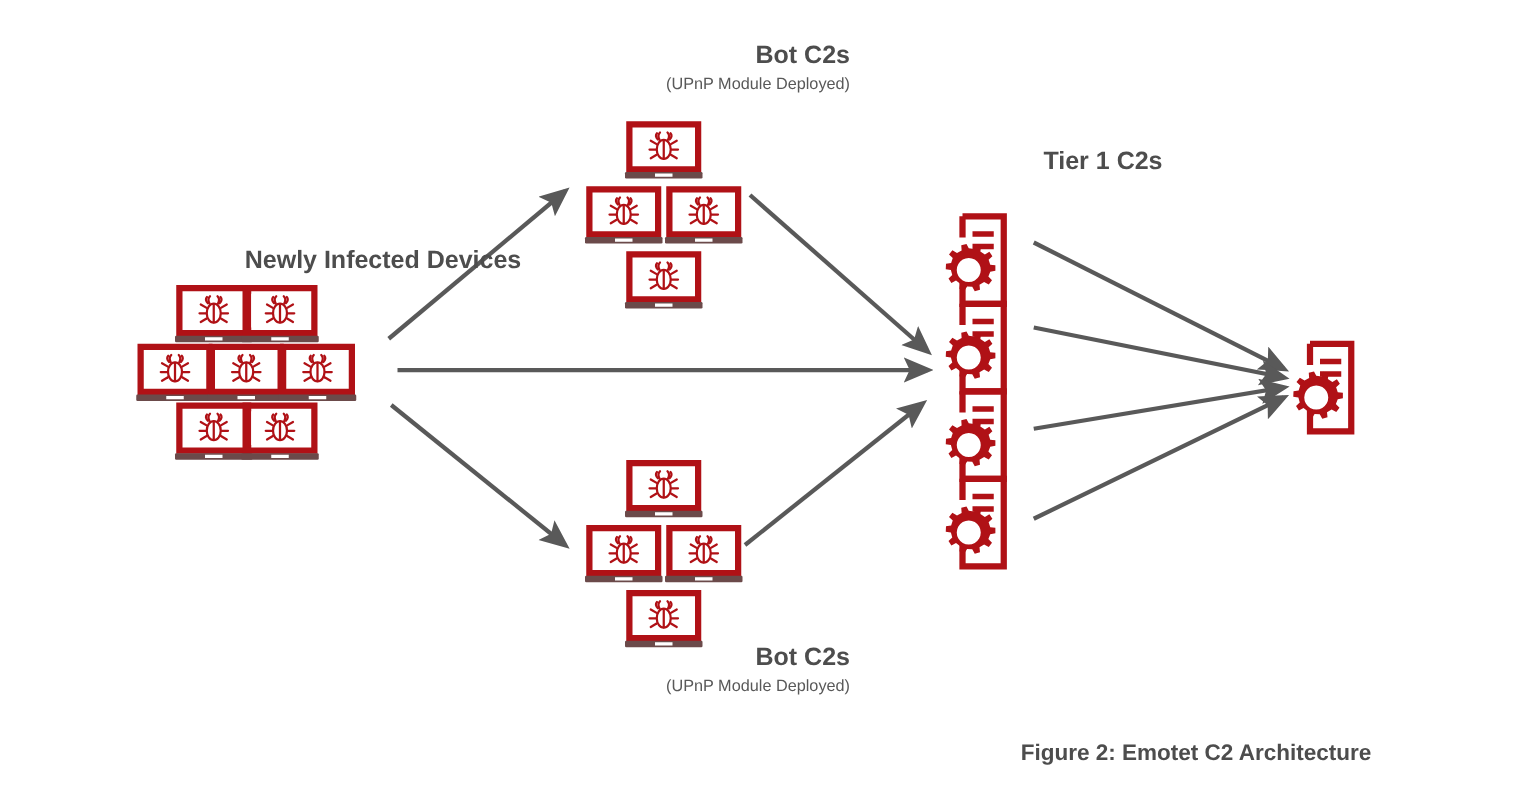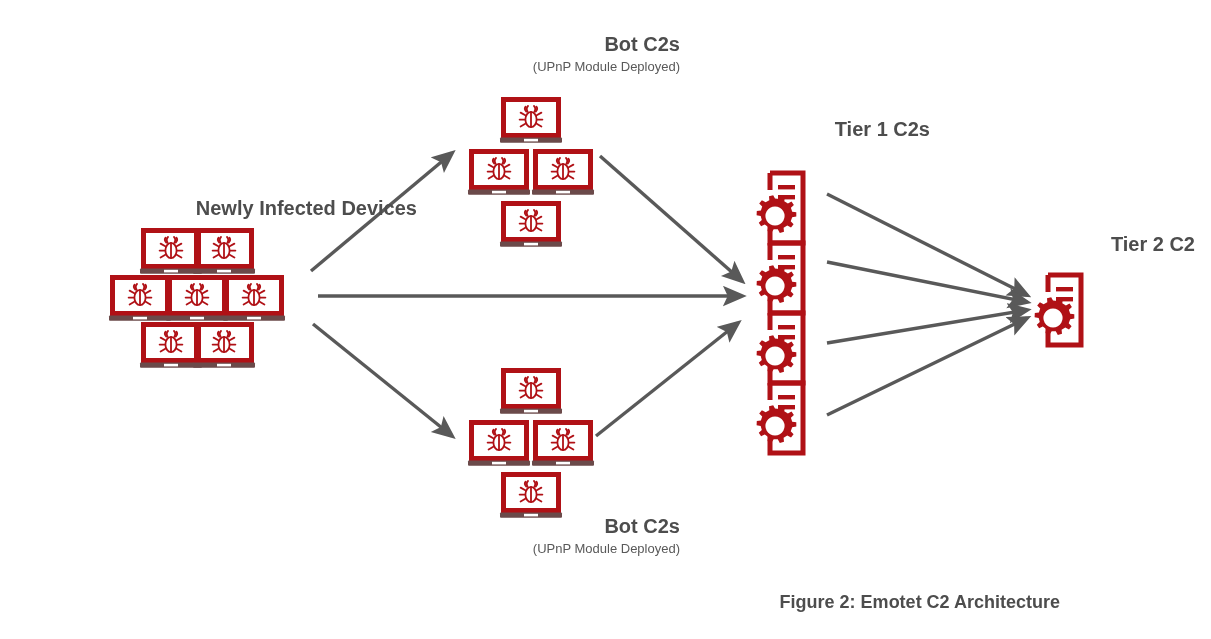--- a/index.html
+++ b/index.html
@@ -24,21 +24,21 @@
     white-space: nowrap;
     line-height: 1.22;
     color: #595959;
   }
   .lbl.bold {
     font-weight: bold;
     color: #4d4d4d;
   }
   .t20 { font-size: 20px; }
   .t19 { font-size: 13px; }
-  .t18 { font-size: 18px; }
+  .t18 { font-size: 18px; padding-left: 37px; }
   .icon-wrap { position: absolute; }
   svg { display: block; overflow: visible; }
   #arrow-layer {
     position: absolute;
     left: 0; top: 0;
     width: 1211px; height: 639px;
     pointer-events: none;
   }
 </style>
 </head>
@@ -198,21 +198,20 @@
         </g>
       <g>
           <use href="#g-server-gear" x="0" y="140"></use>
         </g>
       <g>
           <use href="#g-server-gear" x="0" y="210"></use>
         </g>
     </svg>
   </div>
 
-  <div class="lbl bold t20" style="left:955px; top:232px; width:240px;">Tier 2 C2</div>
 
   <div class="icon-wrap" style="left:1036px; top:272px;">
     <svg width="60" height="76" viewBox="0 0 60 76">
       <g>
           <use href="#g-server-gear" x="0" y="0"></use>
         </g>
     </svg>
   </div>
 
 

